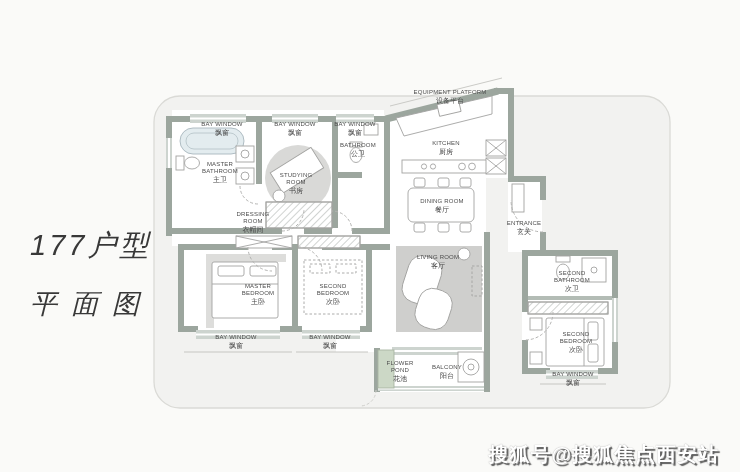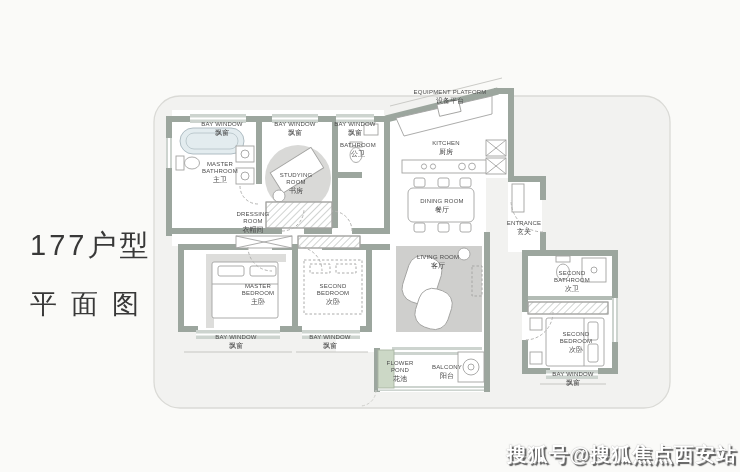--- a/index.html
+++ b/index.html
@@ -2,37 +2,37 @@
 <html><head>
 <meta charset="utf-8">
 <style>
   html,body{margin:0;padding:0;}
   body{
     width:740px;height:472px;position:relative;overflow:hidden;
     background:#fafaf8;
     font-family:"Liberation Sans","DejaVu Sans",sans-serif;
   }
   
-  .plan-title{position:absolute;left:30px;top:226px;color:#383838;}
+  .plan-title{position:absolute;left:30px;top:226px;color:#383838;font-style:italic;}
   .plan-title .t1{font-size:29px;letter-spacing:3px;font-weight:400;}
   .plan-title .t2{font-size:27px;letter-spacing:14px;font-weight:400;margin-top:20px;}
   
   svg.plan{position:absolute;left:0;top:0;}
   
   .lbl{
     position:absolute;transform:translate(-50%,-50%);
     text-align:center;color:#4d4d4d;pointer-events:none;line-height:1.15;
   }
   .lbl .en{display:block;font-size:6px;letter-spacing:.2px;text-transform:uppercase;}
   .lbl .zh{display:block;font-size:7px;margin-top:1px;color:#454545;}
   .w40{width:40px}.w44{width:46px}.w48{width:50px}.w34{width:34px}
   .nowrap .en{white-space:nowrap;}
   
   .watermark{
-    position:absolute;right:3px;bottom:4px;
+    position:absolute;right:21px;bottom:4px;
     font-size:20px;font-weight:700;letter-spacing:1px;color:#ffffff;
     text-shadow:2px 2px 1px rgba(75,75,75,.9),0 0 1px rgba(90,90,90,.6);
     white-space:nowrap;
   }
 </style>
 </head>
 <body>
 
 <svg class="plan" width="740" height="472" viewBox="0 0 740 472">
   <defs>

